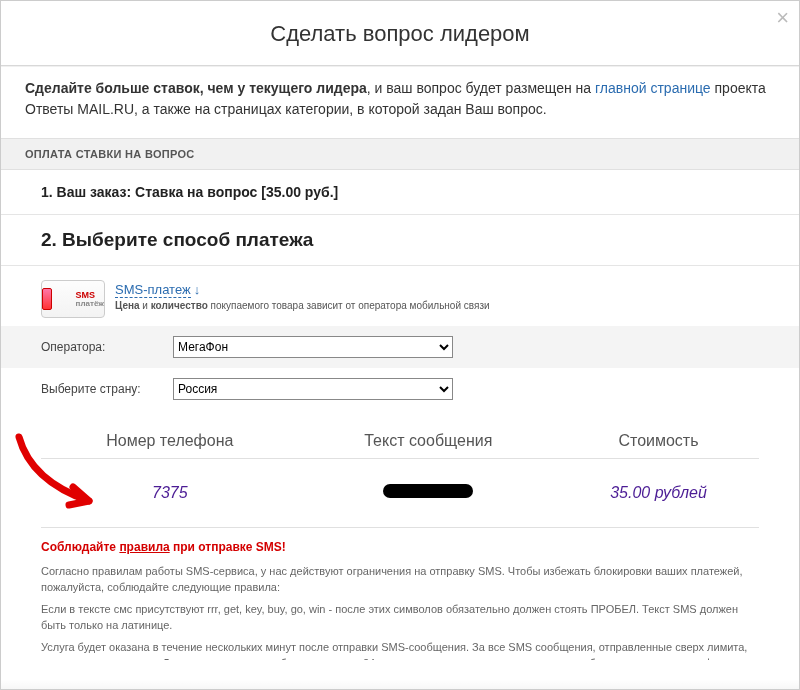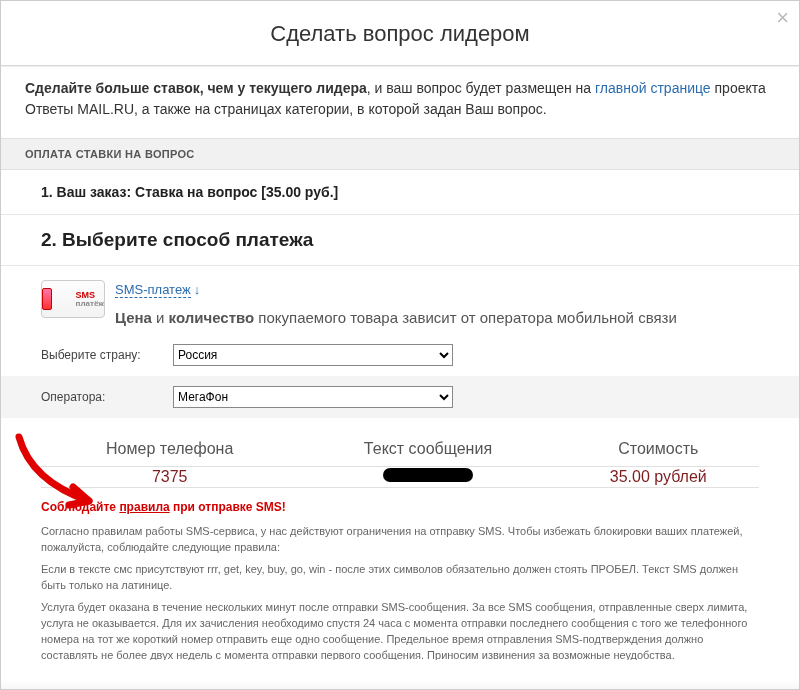--- a/index.html
+++ b/index.html
@@ -105,23 +105,23 @@
   .sms-badge .sms-t { color:#c00; font-size:9px; }
   .sms-badge .pl-t { color:#888; font-size:8px; }
   .sms-info a {
     color: #2b6cb0;
     font-size: 13px;
     border-bottom: 1px dashed #2b6cb0;
     text-decoration: none;
   }
   .sms-info .arrow { color: #2b6cb0; font-size: 13px; margin-left: 3px; }
   .sms-info .desc {
-    font-size: 15px;
+    font-size: 10px;
     color: #555;
-    margin-top: 11px;
+    margin-top: 2px;
     text-align: center;
   }
   .sms-info .desc b { font-weight: 700; }
   .form-line {
     padding: 10px 40px;
     display: flex;
     align-items: center;
     gap: 12px;
     font-size: 12px;
     color: #444;
@@ -142,24 +142,25 @@
     font-size: 16px;
   }
   table.sms-table th {
     font-weight: 400;
     color: #555;
     padding: 8px 6px;
     text-align: center;
     border-bottom: 1px solid #e0e0e0;
   }
   table.sms-table td {
-    padding: 1px 6px;
+    padding: 25px 6px;
     text-align: center;
     border-bottom: 1px solid #e0e0e0;
-    color: #7f1d1d;
+    color: #4c1d95;
+    font-style: italic;
   }
   .scribble {
     display: inline-block;
     width: 90px;
     height: 14px;
     background:
       radial-gradient(circle at 10% 50%, #000 2px, transparent 3px),
       radial-gradient(circle at 25% 40%, #000 2px, transparent 3px),
       radial-gradient(circle at 40% 55%, #000 2px, transparent 3px),
       radial-gradient(circle at 55% 45%, #000 2px, transparent 3px),
@@ -243,31 +244,31 @@
         </div>
       </div>
       <div class="sms-info">
         <a href="#">SMS-платеж</a><span class="arrow">↓</span>
         <div class="desc">
           <b>Цена</b><span> и </span><b>количество</b><span> покупаемого товара зависит от оператора мобильной связи</span>
         </div>
       </div>
     </div>
 
+    <div class="form-line shaded">
+      <label>Оператора:</label>
+      <select>
+        <option>МегаФон</option>
+      </select>
+    </div>
+
     <div class="form-line">
       <label>Выберите страну:</label>
       <select>
         <option>Россия</option>
-      </select>
-    </div>
-
-    <div class="form-line shaded">
-      <label>Оператора:</label>
-      <select>
-        <option>МегаФон</option>
       </select>
     </div>
 
     <table class="sms-table">
       <thead>
         <tr>
           <th>Номер телефона</th>
           <th>Текст сообщения</th>
           <th>Стоимость</th>
         </tr>

